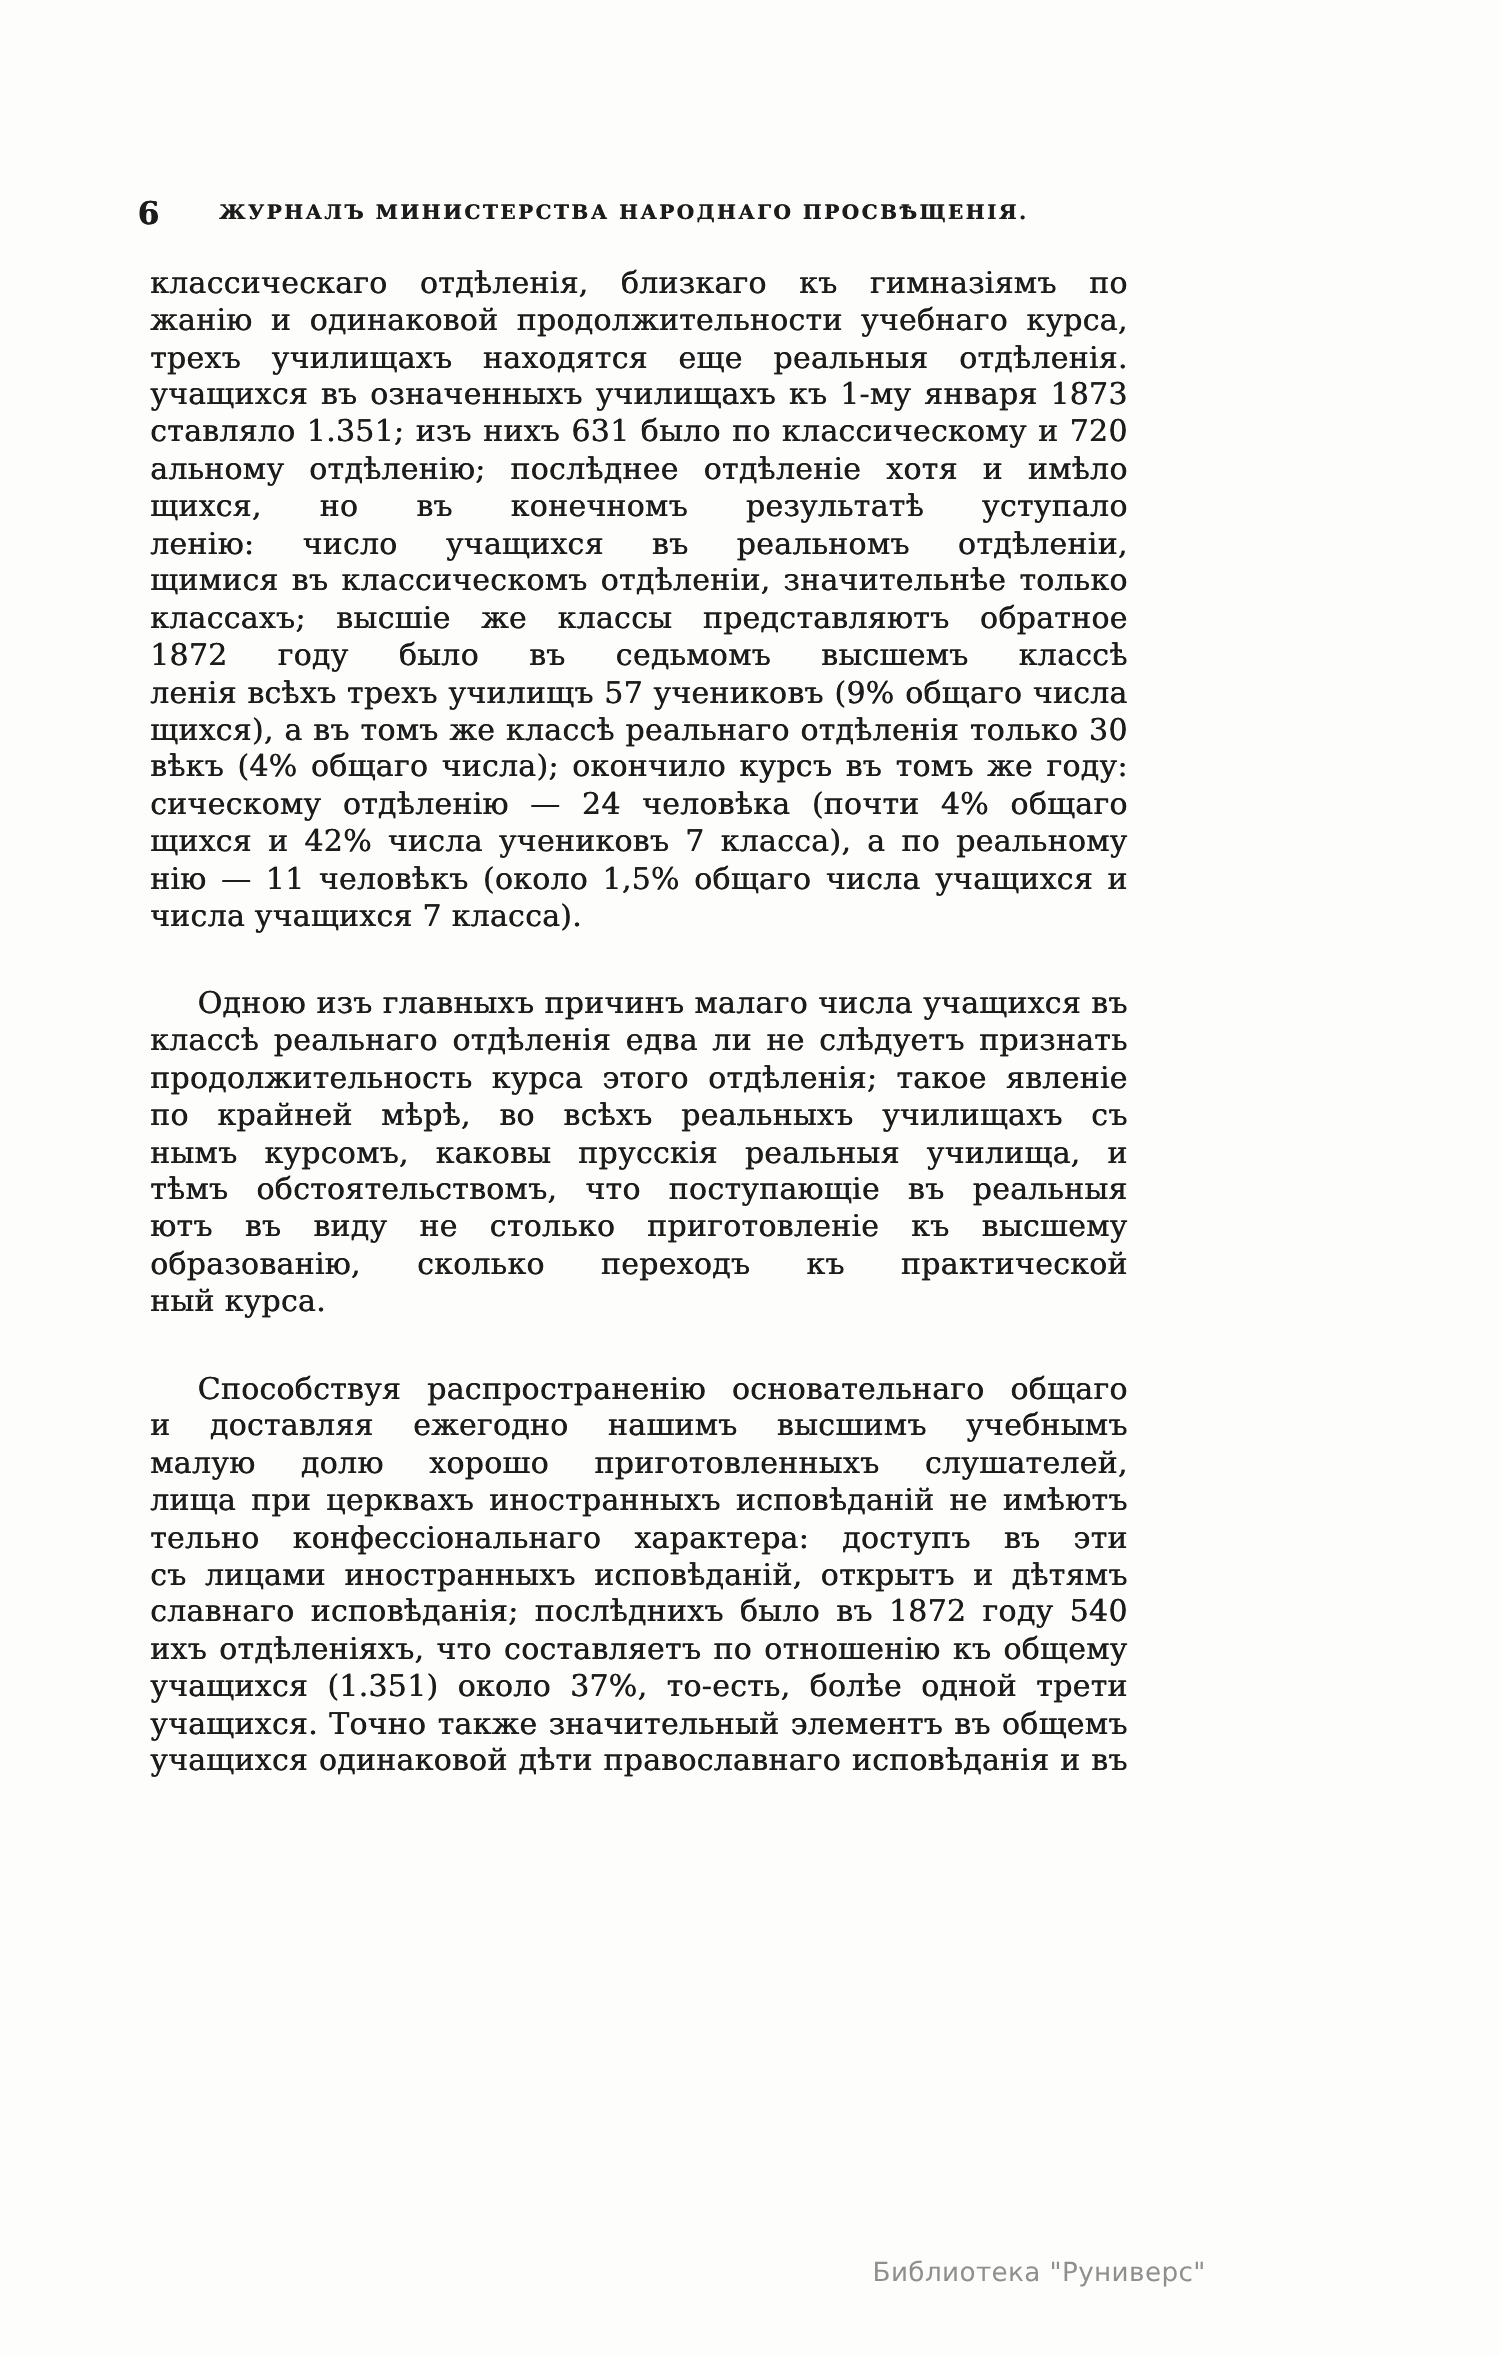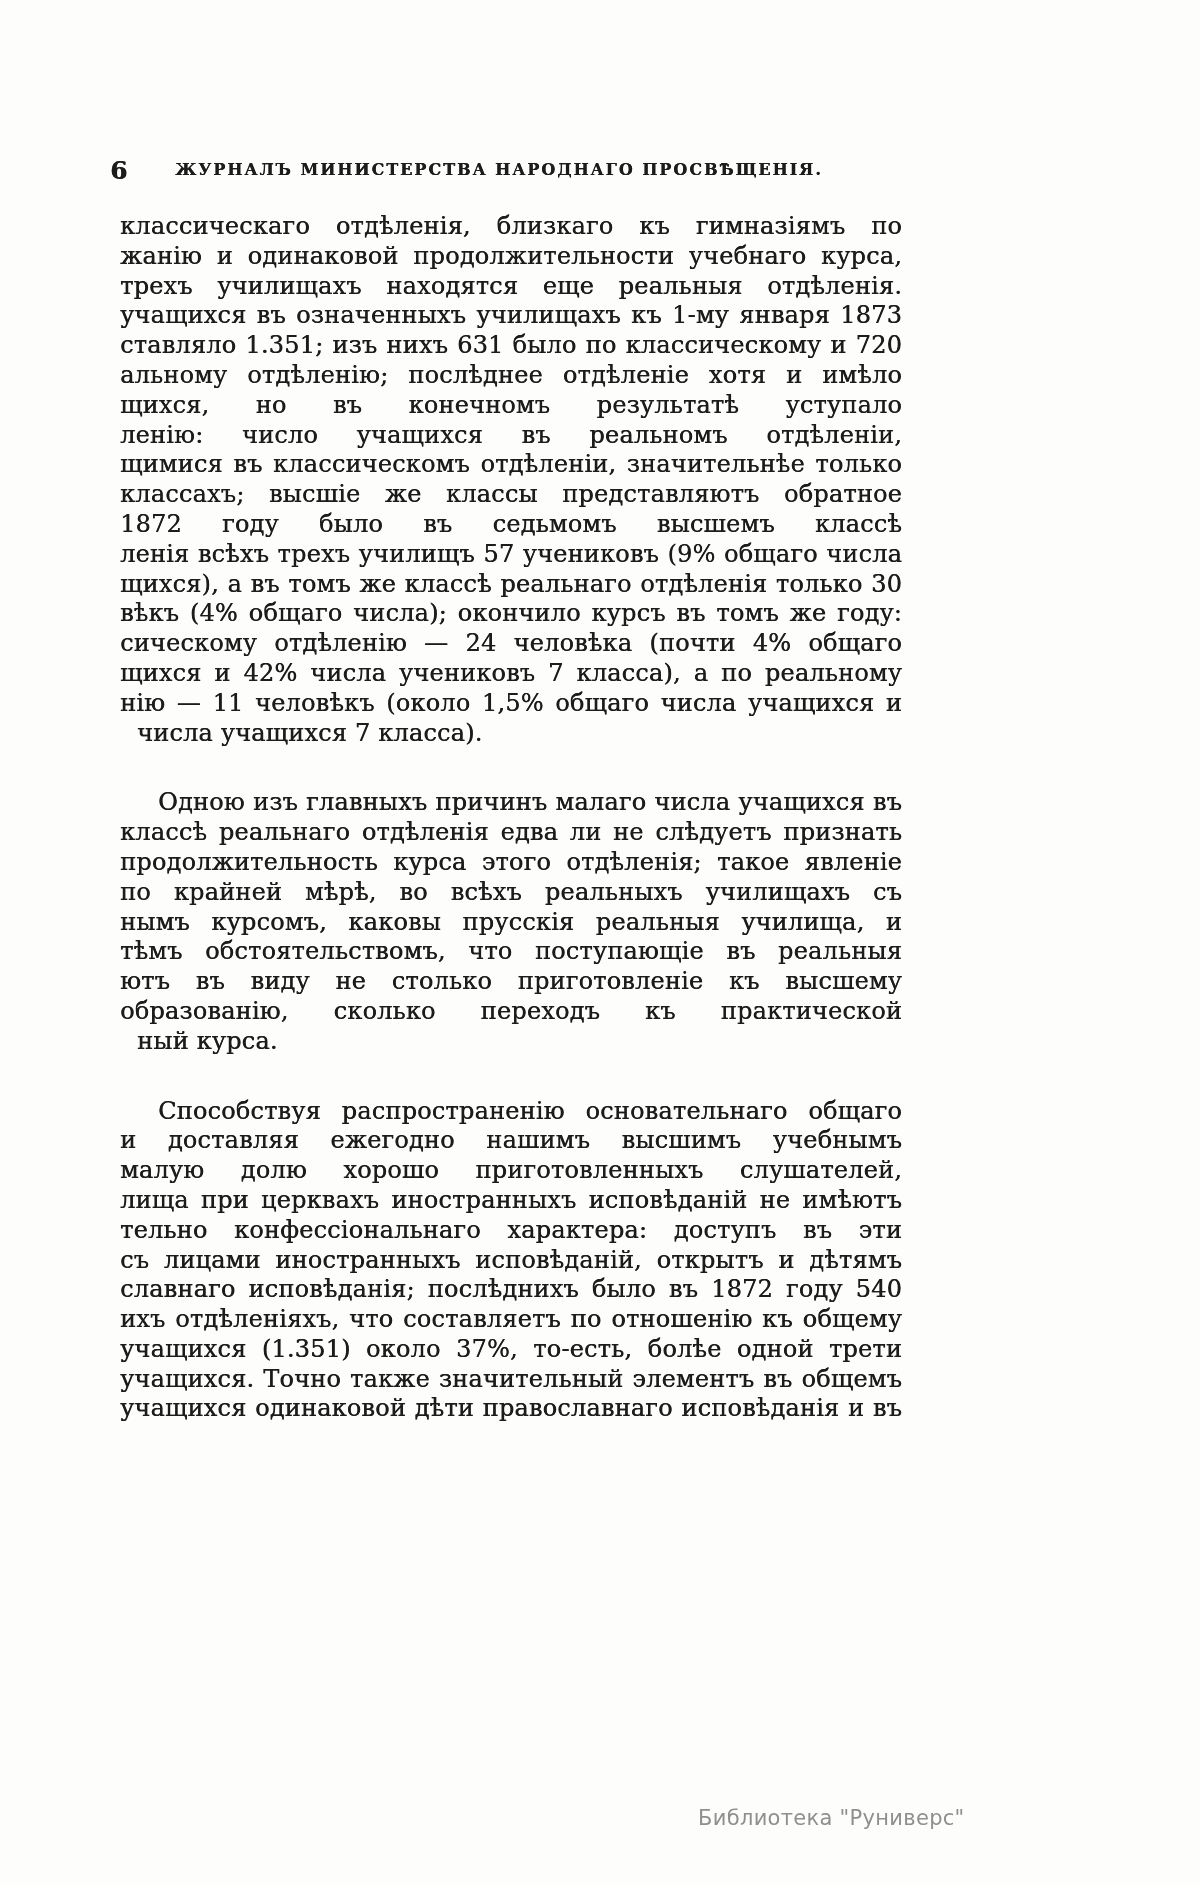--- a/index.html
+++ b/index.html
@@ -59,21 +59,20 @@
   }
   .line {
     height: 29.8px;
     text-align: justify;
     text-align-last: justify;
     white-space: normal;
     overflow: hidden;
   }
   .line.last {
     text-align-last: left;
-    margin-left: 17px;
   }
   .watermark {
     position: absolute;
     top: 1806px;
     left: 698px;
     font-family: "DejaVu Sans", "Liberation Sans", sans-serif;
     font-size: 21px;
     color: #8f8f8f;
     letter-spacing: 0.3px;
   }

